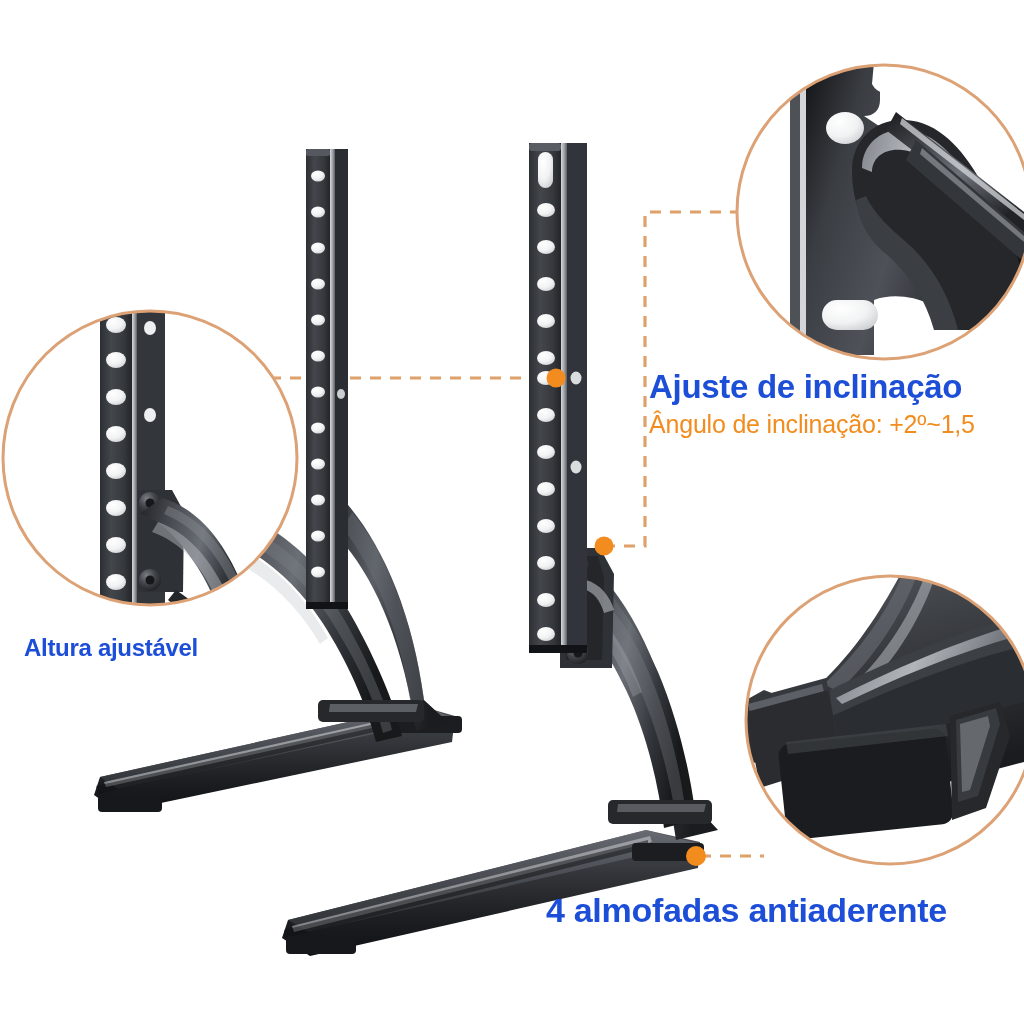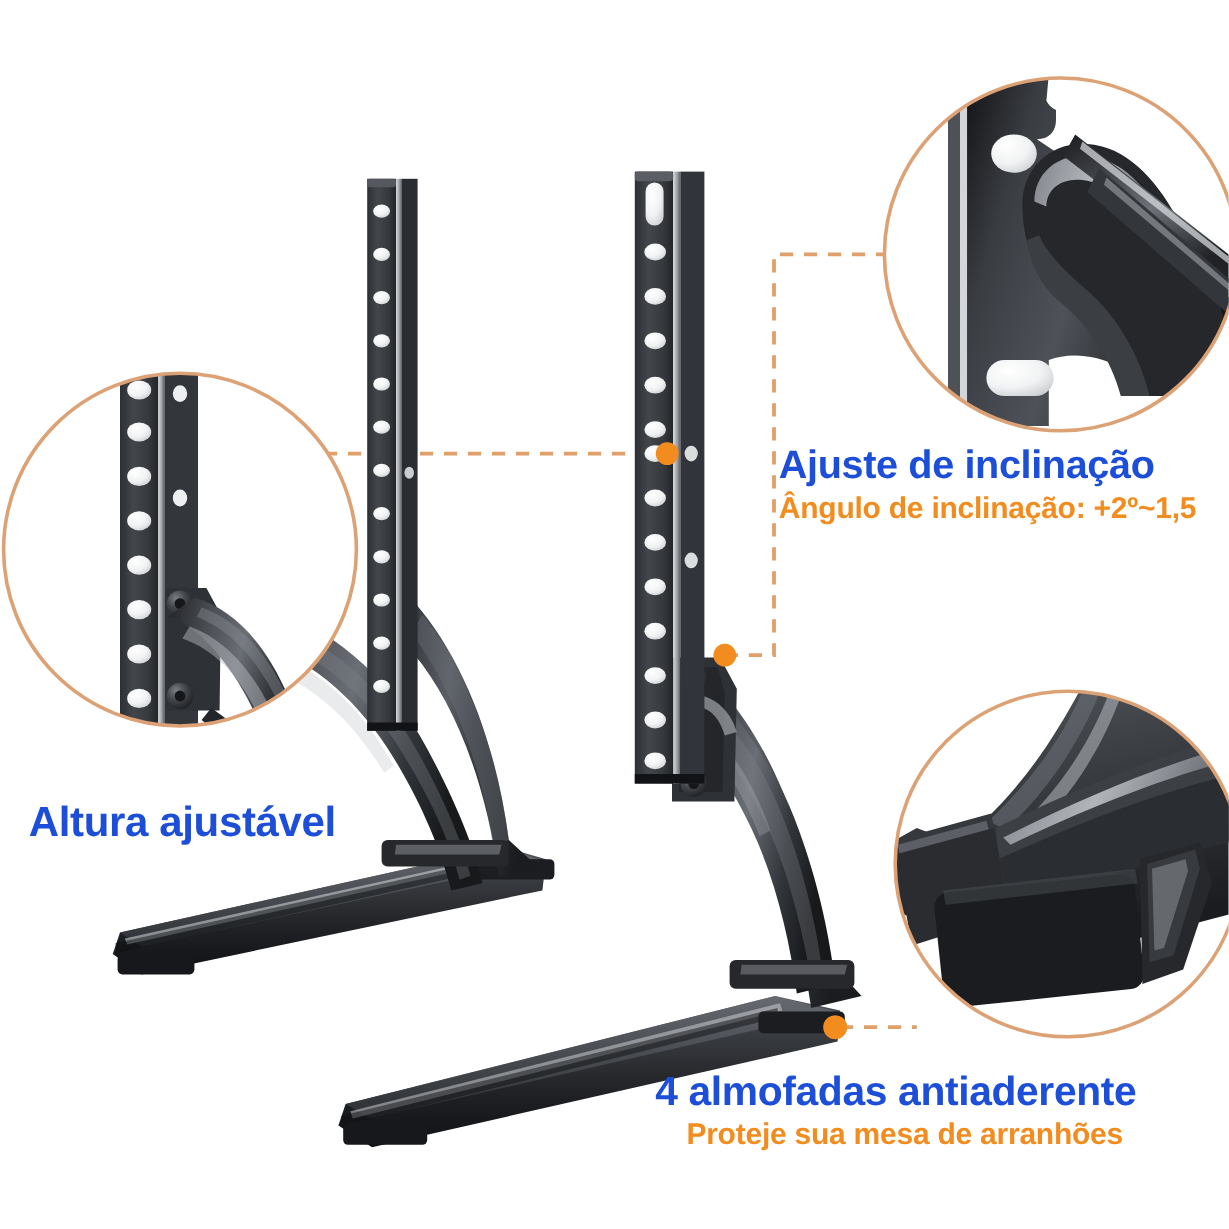--- a/index.html
+++ b/index.html
@@ -9,25 +9,25 @@
     position:relative;
   }
   #stage{position:absolute;left:0;top:0;width:1024px;height:1024px;background:#ffffff;}
   #art{position:absolute;left:0;top:0;width:1024px;height:1024px;}
 
   .txt{position:absolute;white-space:nowrap;}
   .hd{
     font-weight:700;color:#1d4ed8;letter-spacing:-0.3px;
   }
   .sub{
-    font-weight:700;letter-spacing:-0.2px;
+    font-weight:400;letter-spacing:-0.2px;
   }
 
   
-  #t-alt-title{left:24px;top:634px;font-size:35px;margin-top:32px;}
+  #t-alt-title{left:24px;top:634px;font-size:24px;}
   #t-alt-sub{left:22px;top:676px;font-size:26px;}
 
   
   #t-inc-title{left:649px;top:368px;font-size:33px;}
   #t-inc-sub{left:649px;top:410px;font-size:25px;}
 
   
   #t-pad-title{left:546px;top:891px;font-size:34px;}
   #t-pad-sub{left:572px;top:931px;font-size:25px;}
 </style>
@@ -368,15 +368,14 @@
       <circle cx="696" cy="856" r="10" fill="#F28C1E"></circle>
     </g>
   </svg>
 
   <div class="txt hd" id="t-alt-title">Altura ajustável</div>
 
   <div class="txt hd" id="t-inc-title">Ajuste de inclinação</div>
   <div class="txt sub" id="t-inc-sub" style="color:#F28C1E;">Ângulo de inclinação: +2º~1,5</div>
 
   <div class="txt hd" id="t-pad-title">4 almofadas antiaderente</div>
-  <div class="txt sub" id="t-pad-sub" style="color:#F28C1E;">Proteje sua mesa de arranhões</div>
 
 </div>
 
 </body></html>

